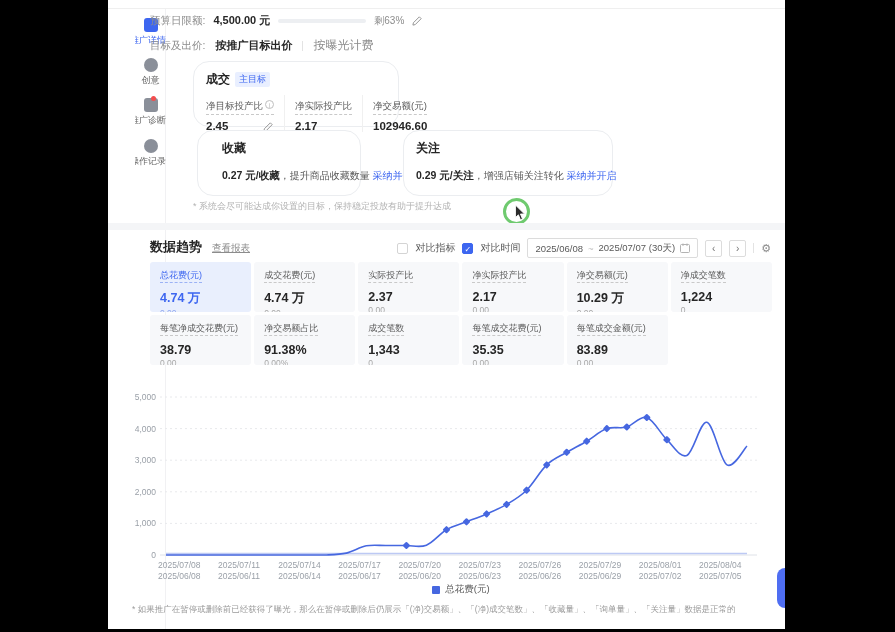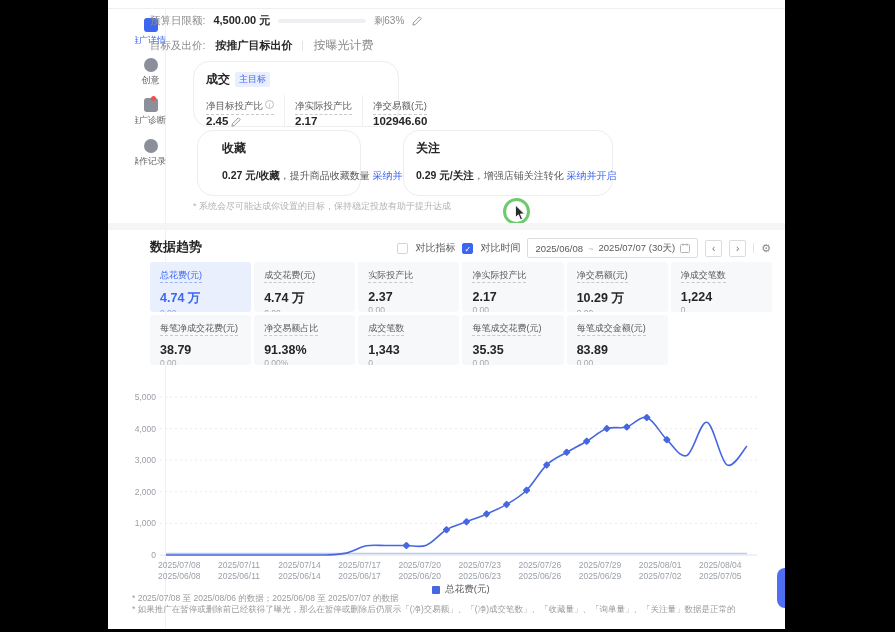--- a/index.html
+++ b/index.html
@@ -39,36 +39,36 @@
   .gc-tr { left:295px; top:61px; width:210px; height:66px; }
   .gc-bl { left:89px; top:130px; width:164px; height:66px;padding-left:24px; }
   .gc-br { left:295px; top:130px; width:210px; height:66px; }
   .gc-title-row { display:flex; align-items:center; gap:5px; }
   .gc-title { font-size:12px; font-weight:bold; color:#262626; }
   .badge { font-size:9px; color:#3D66F0; background:#e9efff; padding:1px 4px; border-radius:2px; }
   .gc-metrics { display:flex; margin-top:7px; }
   .gc-col { padding-right:10px; }
   .gc-col + .gc-col { border-left:1px solid #f0f0f0; padding-left:10px; }
   .m-label { font-size:9.5px; color:#595959; border-bottom:1px dashed #c9c9c9; padding-bottom:1px; display:inline-block; white-space:nowrap; }
-  .m-value { font-size:11.5px; font-weight:bold; color:#262626; display:flex; align-items:center; gap:3px; }
+  .m-value { font-size:11.5px; font-weight:bold; color:#262626; margin-top:5px; display:flex; align-items:center; gap:3px;justify-content:space-between; }
   .info-i { display:inline-block; width:9px; height:9px; border:1px solid #bfbfbf; border-radius:50%; color:#bfbfbf; font-size:7px; line-height:9px; text-align:center; vertical-align:1px; margin-left:2px; }
   .gc-desc { margin-top:12px; font-size:10px; color:#595959; white-space:nowrap; }
   .gc-desc b { font-size:10.5px; color:#262626; }
   .link { color:#3D66F0; font-size:10px; }
   .goal-note { position:absolute; left:85px; top:200px; font-size:9px; color:#b3b3b3; }
 
   
   .click-ring { position:absolute; left:395px; top:198px; width:27px; height:27px; border:3px solid #6fca6f; border-radius:50%; }
   .cursor-svg { position:absolute; left:405px; top:205px; }
 
   
   .band { position:absolute; left:0; top:223px; width:100%; height:7px; background:#f4f5f7; }
 
   
-  .trends-head { position:absolute; left:42px; top:238px; display:flex; align-items:baseline; gap:10px;flex-direction:column; }
+  .trends-head { position:absolute; left:42px; top:238px; display:flex; align-items:baseline; gap:10px; }
   .trends-title { font-size:13px; font-weight:bold; color:#262626; }
   .report-link { font-size:9.5px; color:#8c8c8c;text-decoration:underline; }
   .trend-ctrls { position:absolute; right:14px; top:238px; display:flex; align-items:center; gap:7px; }
   .cb { width:11px; height:11px; border:1px solid #d4d4d4; border-radius:2px; background:#fff; }
   .cb.on { background:#3D66F0; border-color:#3D66F0; color:#fff; font-size:8px; line-height:11px; text-align:center; }
   .cb-lb { font-size:10px; color:#595959; }
   .datebox { height:20px; border:1px solid #dcdcdc; border-radius:2px; display:flex; align-items:center; gap:5px; padding:0 7px; font-size:9.5px; color:#595959; }
   .navbtn { width:17px; height:17px; border:1px solid #dcdcdc; border-radius:2px; color:#737373; font-size:10px; line-height:15px; text-align:center; background:#fff; }
   .gear { font-size:11px; color:#8c8c8c; }
 
@@ -277,18 +277,17 @@
           <rect x="-2.8" y="-2.8" width="5.6" height="5.6" rx="1" fill="#4667e0" transform="translate(476.8 51.6) rotate(45)"></rect>
           <rect x="-2.8" y="-2.8" width="5.6" height="5.6" rx="1" fill="#4667e0" transform="translate(496.8 50.0) rotate(45)"></rect>
           <rect x="-2.8" y="-2.8" width="5.6" height="5.6" rx="1" fill="#4667e0" transform="translate(516.8 40.5) rotate(45)"></rect>
           <rect x="-2.8" y="-2.8" width="5.6" height="5.6" rx="1" fill="#4667e0" transform="translate(536.9 62.7) rotate(45)"></rect>
         </svg>
     </div>
     <div class="legend">
       <span class="sw"></span>
       <span class="lt">总花费(元)</span>
     </div>
-    <div class="fnote fn1">* 2025/07/08 至 2025/08/06 的数据；2025/06/08 至 2025/07/07 的数据</div>
     <div class="fnote fn2">* 如果推广在暂停或删除前已经获得了曝光，那么在暂停或删除后仍展示「(净)交易额」、「(净)成交笔数」、「收藏量」、「询单量」、「关注量」数据是正常的</div>
 
     <div class="blue-pill"></div>
   </div>
 </div>
 
 </body></html>

